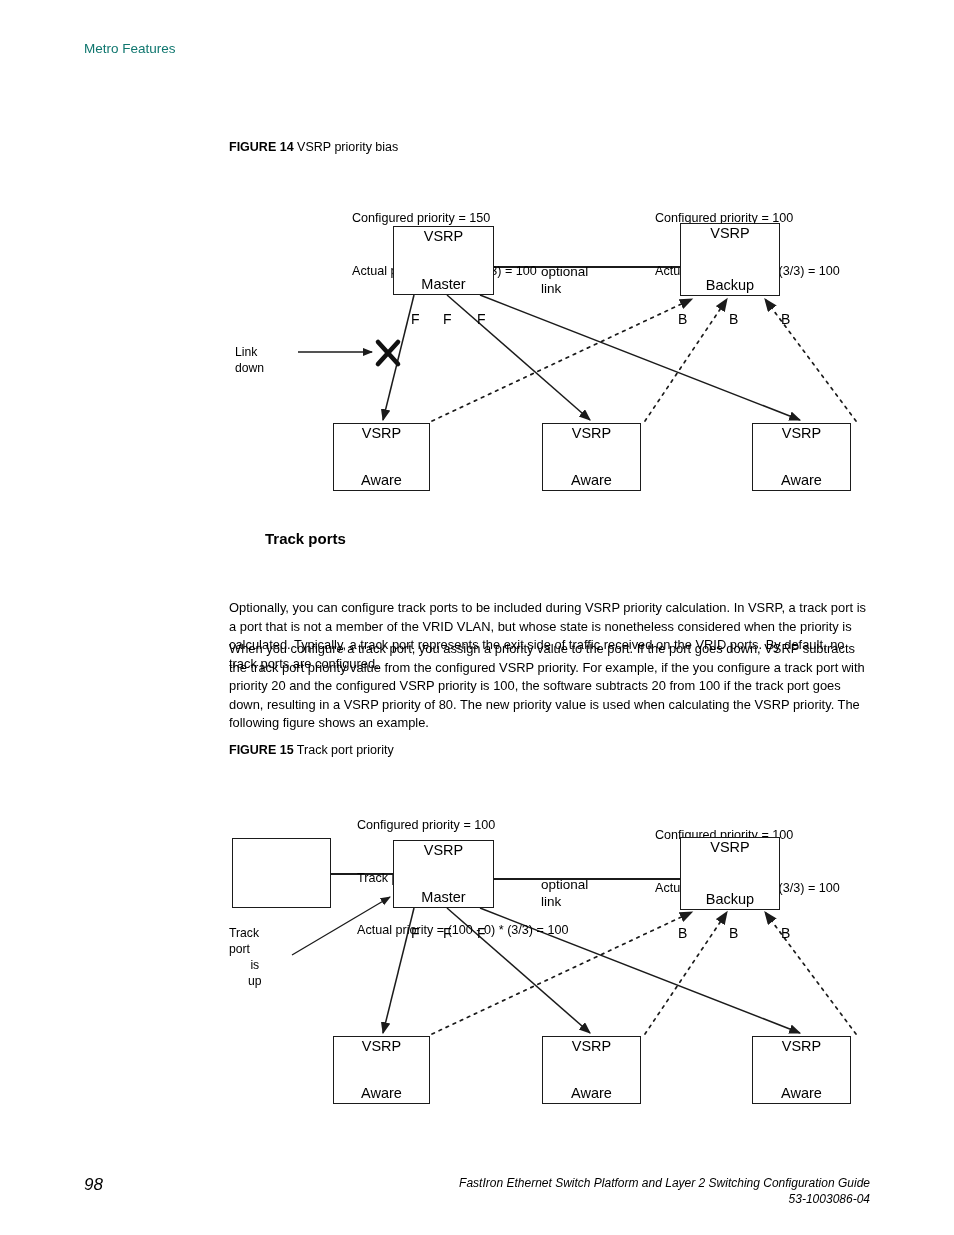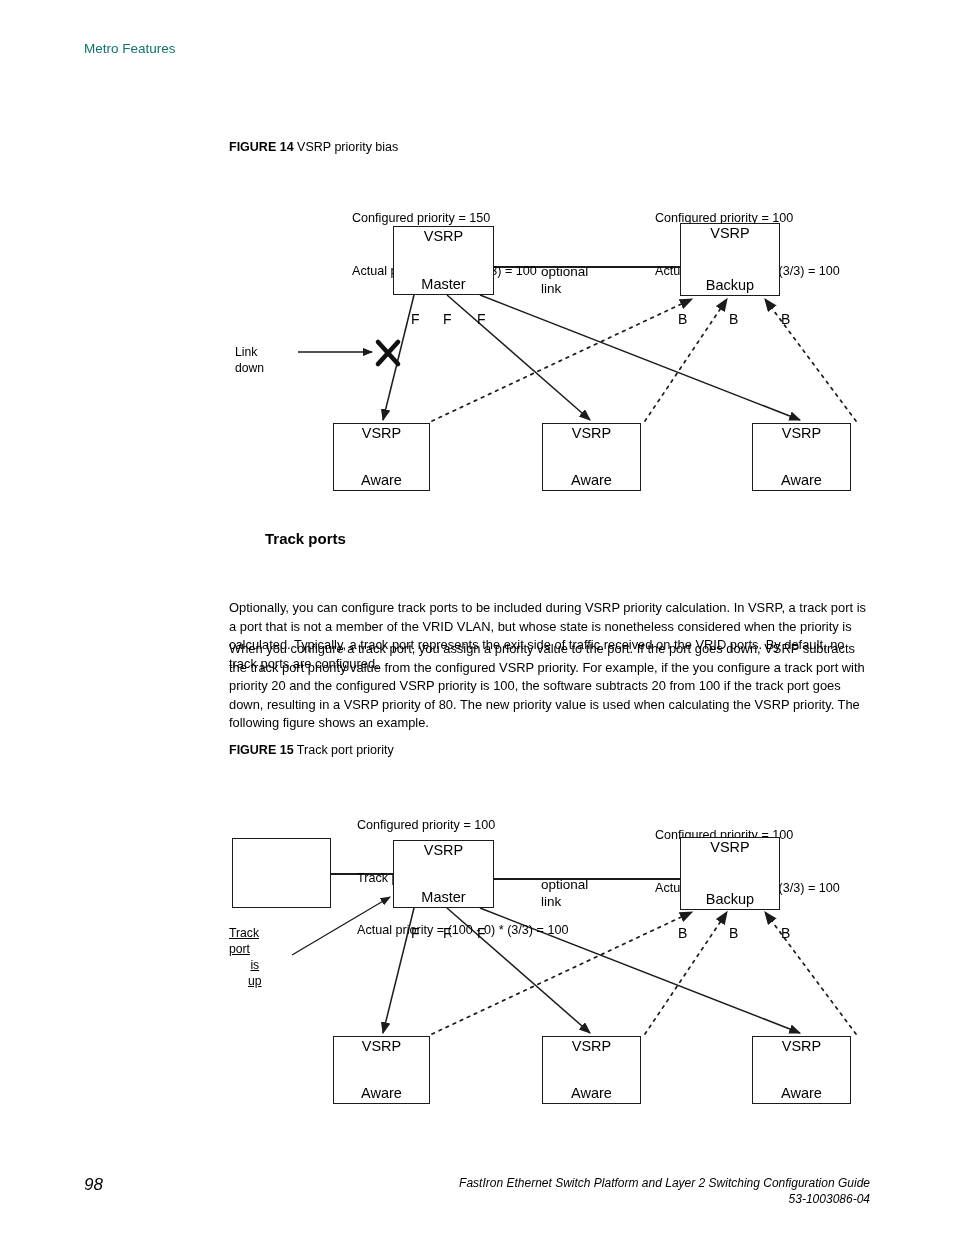--- a/index.html
+++ b/index.html
@@ -265,21 +265,21 @@
       <span>Master</span>
     </div>
 
     <div class="node-box" style="left:680px; top:837px; width:100px; height:73px;">
       <span>VSRP</span>
       <span>Backup</span>
     </div>
 
     <div class="link-label" style="left:541px; top:876px;">optional link</div>
 
-    <div class="callout" style="left:229px; top:925px;text-decoration:underline;">
+    <div class="callout" style="left:229px; top:925px;">
       <div>Track port</div>
       <div style="padding-left:19px;text-align:center;">is up</div>
     </div>
 
     <div class="edge-label" style="left:411px; top:925px;">F</div>
     <div class="edge-label" style="left:443px; top:925px;">F</div>
     <div class="edge-label" style="left:477px; top:925px;">F</div>
 
     <div class="edge-label" style="left:678px; top:925px;">B</div>
     <div class="edge-label" style="left:729px; top:925px;">B</div>

